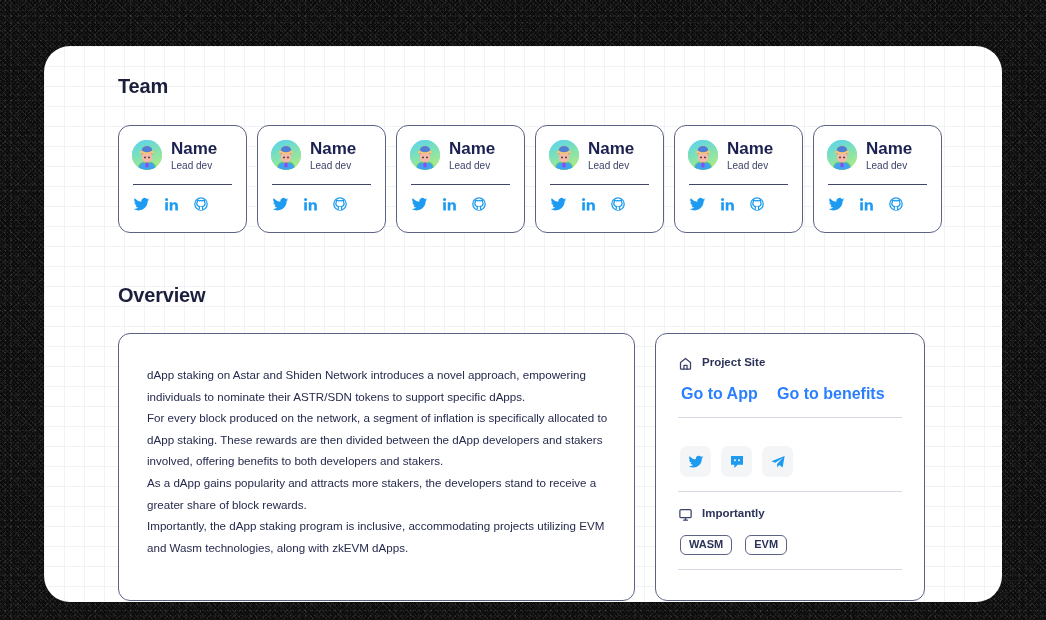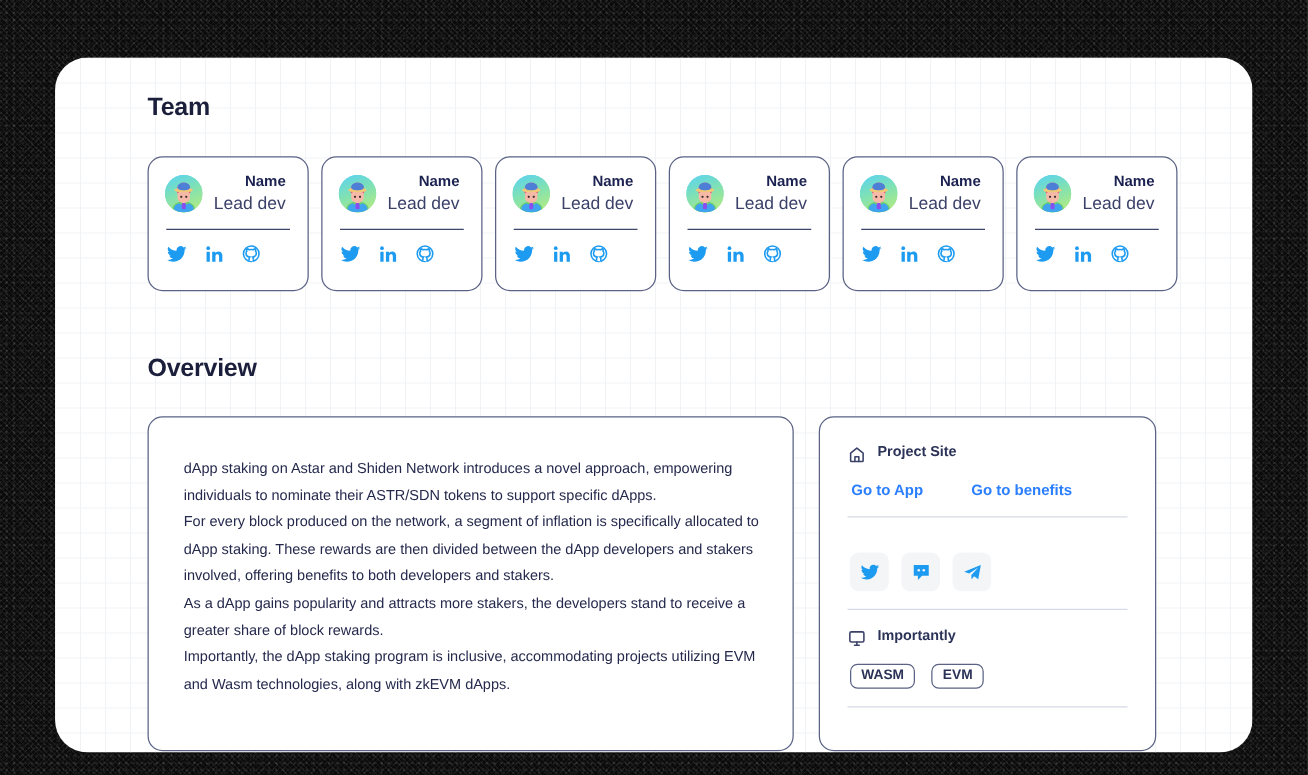--- a/index.html
+++ b/index.html
@@ -91,27 +91,26 @@
     width: 30px; height: 30px;
     border-radius: 50%;
     flex: 0 0 30px;
     overflow: hidden;
     background: linear-gradient(160deg,#5ed2f3 0%, #7ee0b6 55%, #a7e98f 100%);
     position: relative;
   }
   .avatar svg { display:block; width: 30px; height: 30px; }
   .member-meta { display: flex; flex-direction: column; line-height: 1.25; }
   .member-name {
-    font-size: 12px;
+    font-size: 17px;
     font-weight: 700;
     color: #1b2150;
-    text-align: right;
   }
   .member-role {
-    font-size: 14px;
+    font-size: 10px;
     font-weight: 400;
     color: #3b4168;
     margin-top: 1px;
   }
   .card-rule {
     height: 1px;
     background: #3f4668;
     margin: 11px 1px 0 1px;
   }
   .socials {
@@ -173,21 +172,21 @@
   }
   .side-head svg { display: block; }
 
   .link-row {
     display: flex;
     gap: 0;
     margin-top: 14px;
     padding-left: 3px;
   }
   .blue-link {
-    font-size: 12px;
+    font-size: 16px;
     font-weight: 700;
     color: #2b7fff;
     cursor: pointer;
     text-decoration: none;
   }
   .blue-link.first { width: 96px; }
 
   .side-divider {
     height: 1px;
     background: #d7dae5;

